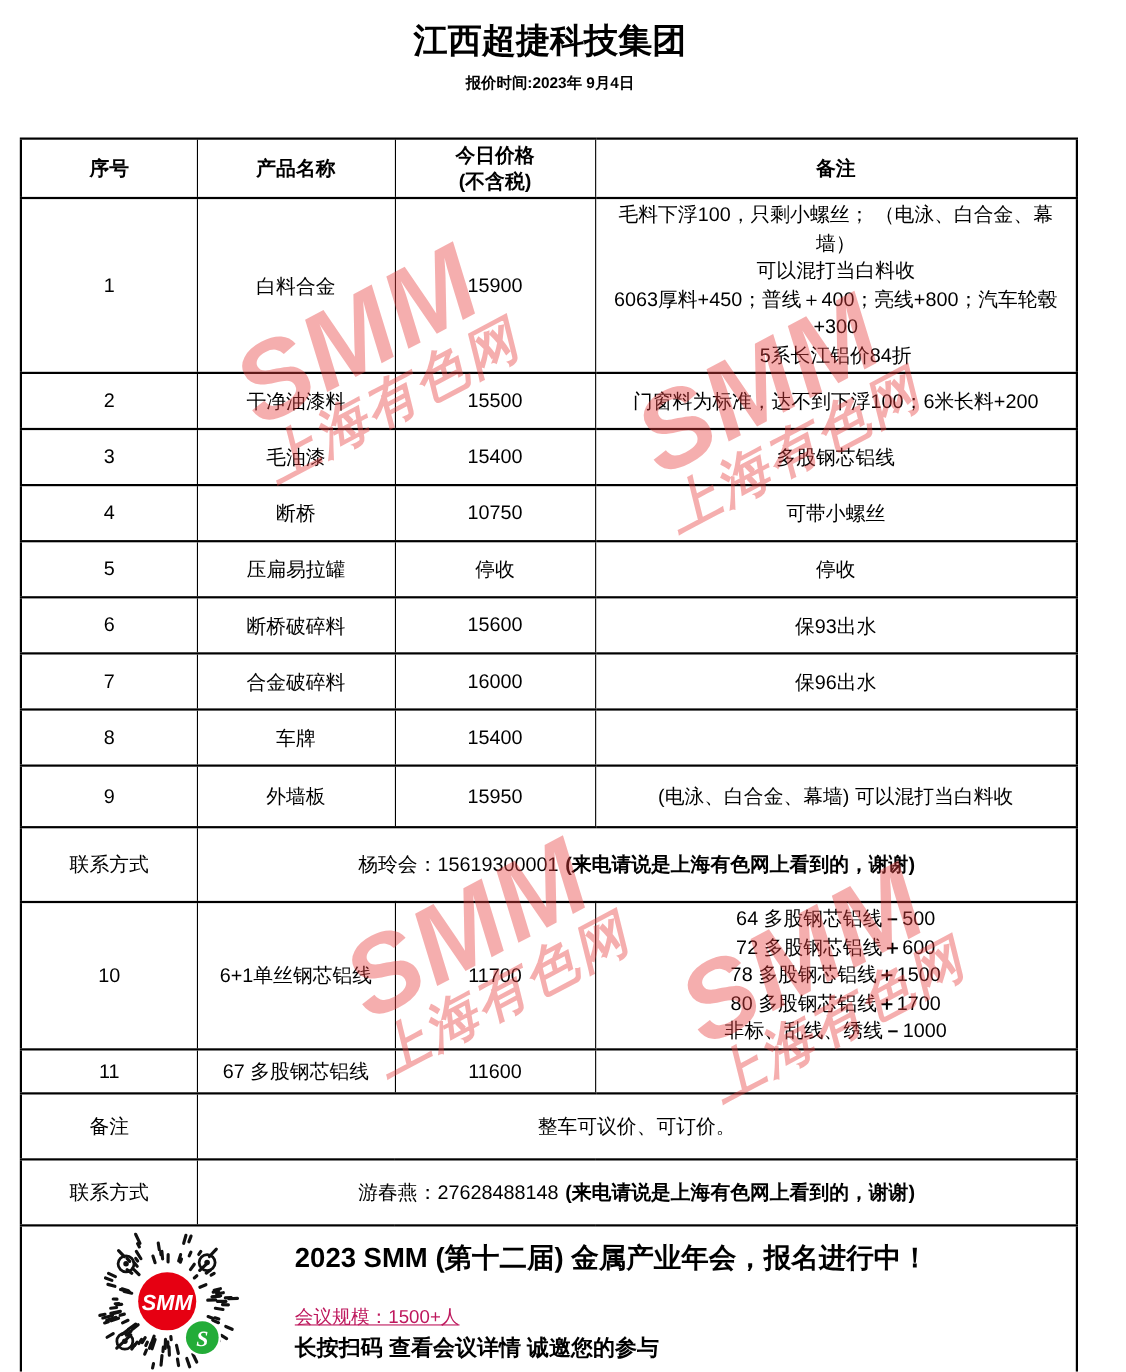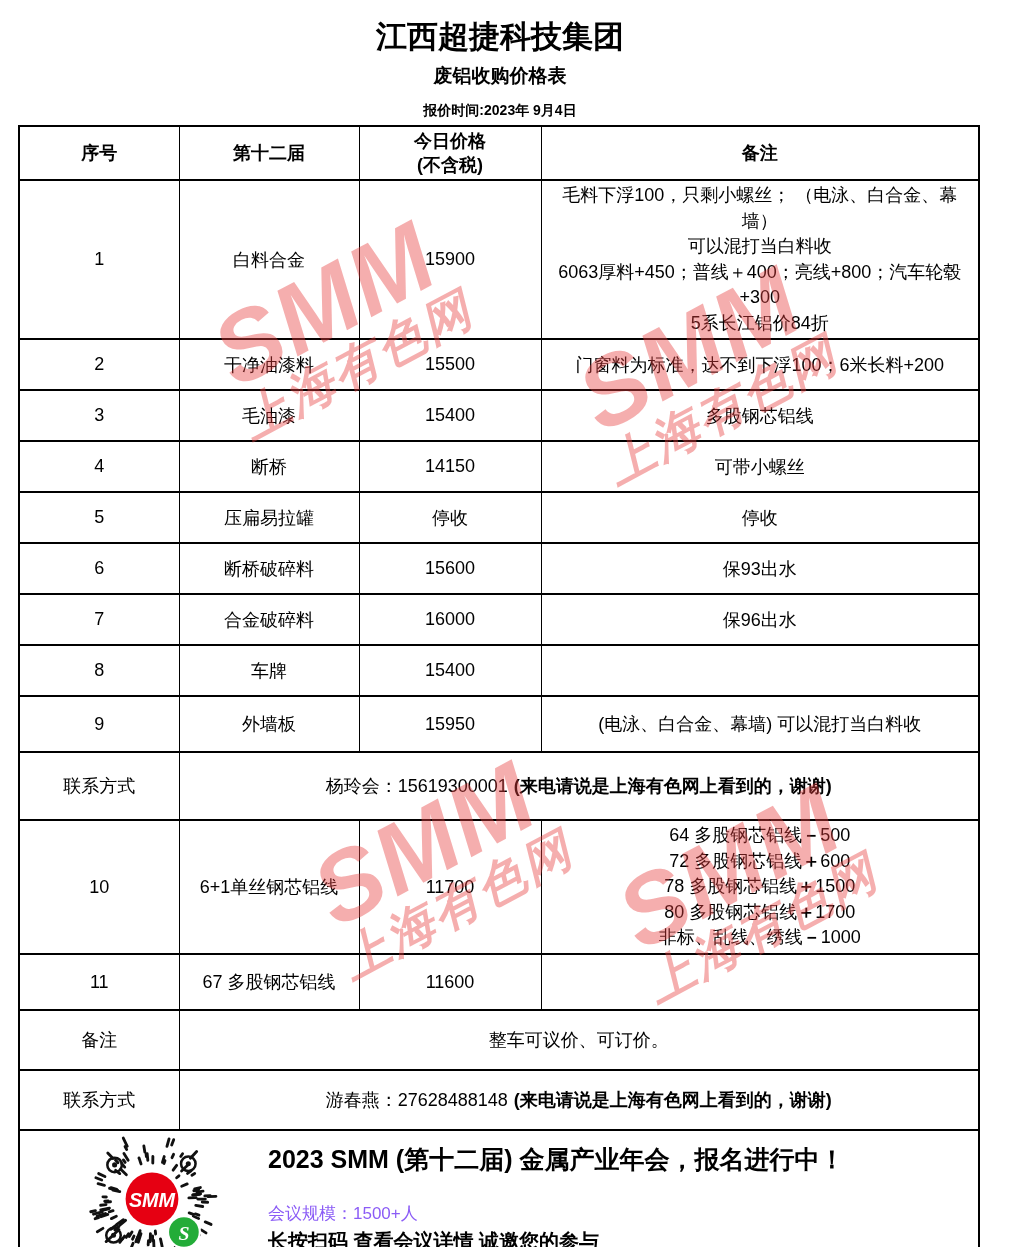--- a/index.html
+++ b/index.html
@@ -15,67 +15,66 @@
               border-collapse:collapse;border:2px solid #000;}
   table.price td,table.price th{border:1px solid #000;border-top:2px solid #000;border-bottom:2px solid #000;
               text-align:center;vertical-align:middle;font-size:18px;padding:2px 6px;
               overflow:hidden;}
   table.price th{font-weight:bold;}
   .rhead{height:53px;}
   .rtall{height:130px;}
   .rstd{height:51px;}
   .r9{height:56px;}
   .rc1{height:68px;}
-  .r11{height:56px;}
+  .r11{height:40px;}
   .rnote{height:60px;}
   .rc2{height:60px;}
   .rfoot{height:136px;}
   .prewrap{white-space:pre-line;line-height:1.42;margin-top:30px;}
   td.leftcell{text-align:left;padding-left:12px;border-radius:31px;}
   td.leftcell b{margin-left:6px;}
   b.sign{font-weight:900;}
   
   .foot-wrap{display:flex;align-items:center;gap:50px;padding-left:60px;text-align:left;}
   .foot-text .headline{font-size:25px;font-weight:bold;margin-bottom:26px;}
-  .foot-text .scale{font-size:17px;color:#8b5cf6;margin-bottom:3px;}
+  .foot-text .scale{font-size:17px;color:#be185d;margin-bottom:3px;text-decoration:underline;}
   .foot-text .cta{font-size:20px;font-weight:bold;}
   .qr{flex:0 0 auto;}
   
   .wm-layer{position:absolute;left:0;top:0;width:1024px;height:1247px;pointer-events:none;z-index:6;}
   .wm{position:absolute;width:400px;text-align:center;transform:rotate(-28deg);
       color:rgba(231,62,62,0.42);font-weight:bold;font-style:italic;line-height:0.95;}
   .wm .l1{font-size:98px;letter-spacing:2px;}
   .wm .l2{font-size:48px;letter-spacing:3px;}
   .wm1{left:135px;top:255px;}
   .wm2{left:500px;top:300px;}
   .wm3{left:235px;top:795px;}
   .wm4{left:540px;top:818px;}
 </style>
 </head>
 <body>
 
 <div class="page">
 
   <div class="hdr">
     <div class="title">江西超捷科技集团</div>
-    <div class="subtitle">废铝收购价格表</div>
     <div class="qdate">报价时间:2023年 9月4日</div>
   </div>
 
   <table class="price">
     <colgroup>
         <col style="width:160px">
         <col style="width:180px">
         <col style="width:182px">
         <col style="width:438px">
       </colgroup>
     <thead>
       <tr class="rhead">
         <th>序号</th>
-        <th>第十二届</th>
+        <th>产品名称</th>
         <th>
           <div>今日价格</div>
           <div>(不含税)</div>
         </th>
         <th>备注</th>
       </tr>
     </thead>
     <tbody>
       <tr class="rtall">
         <td>1</td>
@@ -95,21 +94,21 @@
       </tr>
       <tr class="rstd">
         <td>3</td>
         <td>毛油漆</td>
         <td>15400</td>
         <td>多股钢芯铝线</td>
       </tr>
       <tr class="rstd">
         <td>4</td>
         <td>断桥</td>
-        <td>14150</td>
+        <td>10750</td>
         <td>可带小螺丝</td>
       </tr>
       <tr class="rstd">
         <td>5</td>
         <td>压扁易拉罐</td>
         <td>停收</td>
         <td>停收</td>
       </tr>
       <tr class="rstd">
         <td>6</td>

